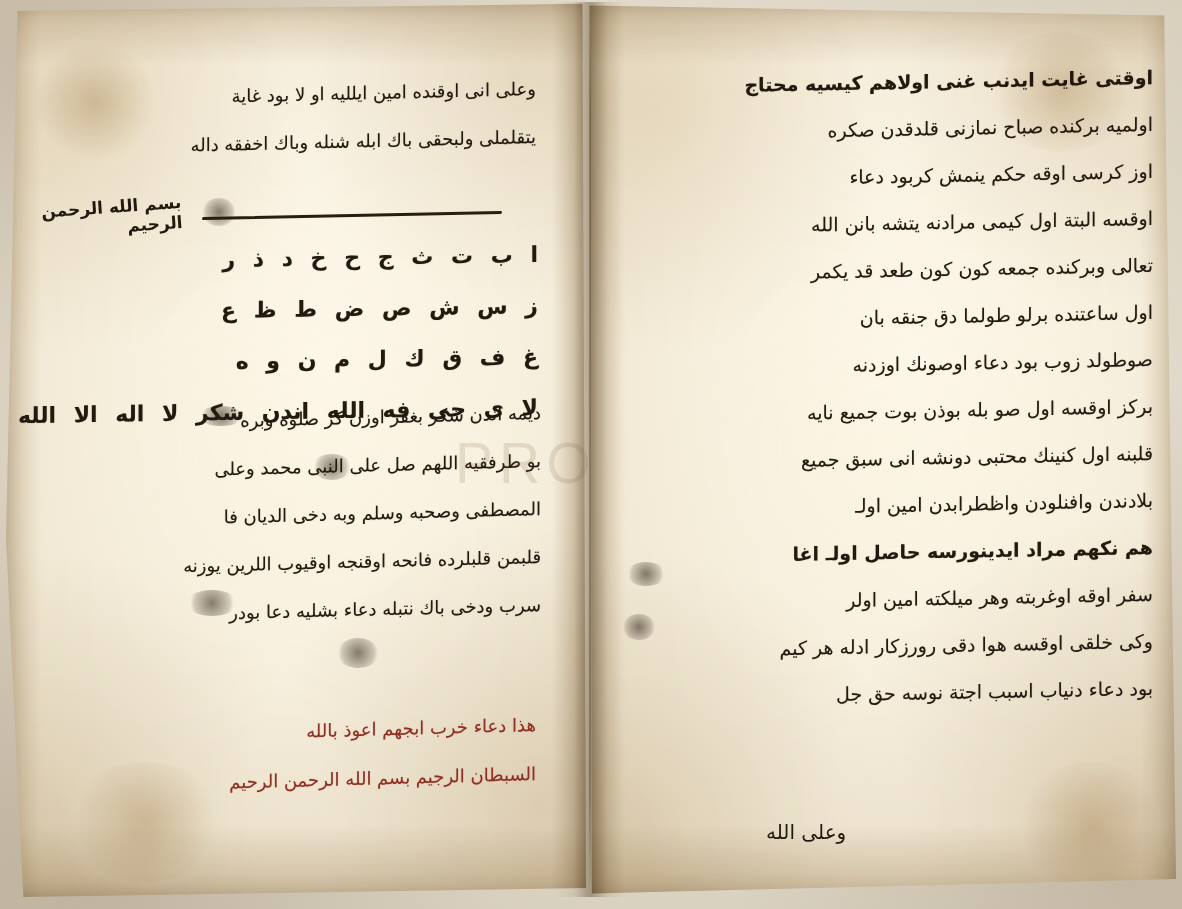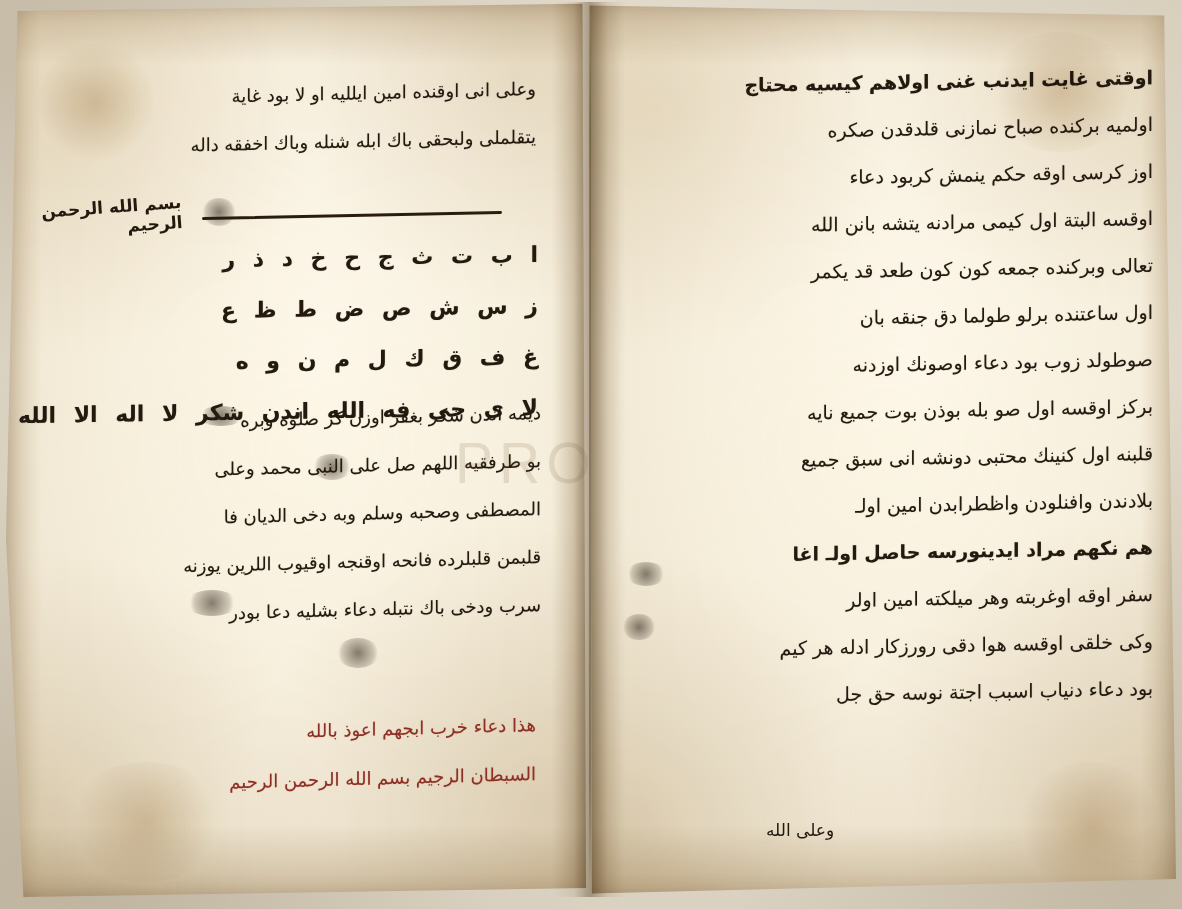--- a/index.html
+++ b/index.html
@@ -197,21 +197,21 @@
     letter-spacing: 1px;
     text-shadow: 0 0 1px rgba(142,47,36,.4);
     transform: skewY(-1.6deg);
     transform-origin: right center;
   }
 
   .catch {
     position: absolute;
     left: 760px;
     top: 818px;
-    font-size: 17px;
+    font-size: 20px;
     color: #23190f;
     direction: rtl;
   }
 
   
   .blot {
     position: absolute;
     border-radius: 50%;
     background: radial-gradient(circle, rgba(40,28,16,.55), rgba(40,28,16,.18) 60%, rgba(40,28,16,0) 75%);
     pointer-events: none;

